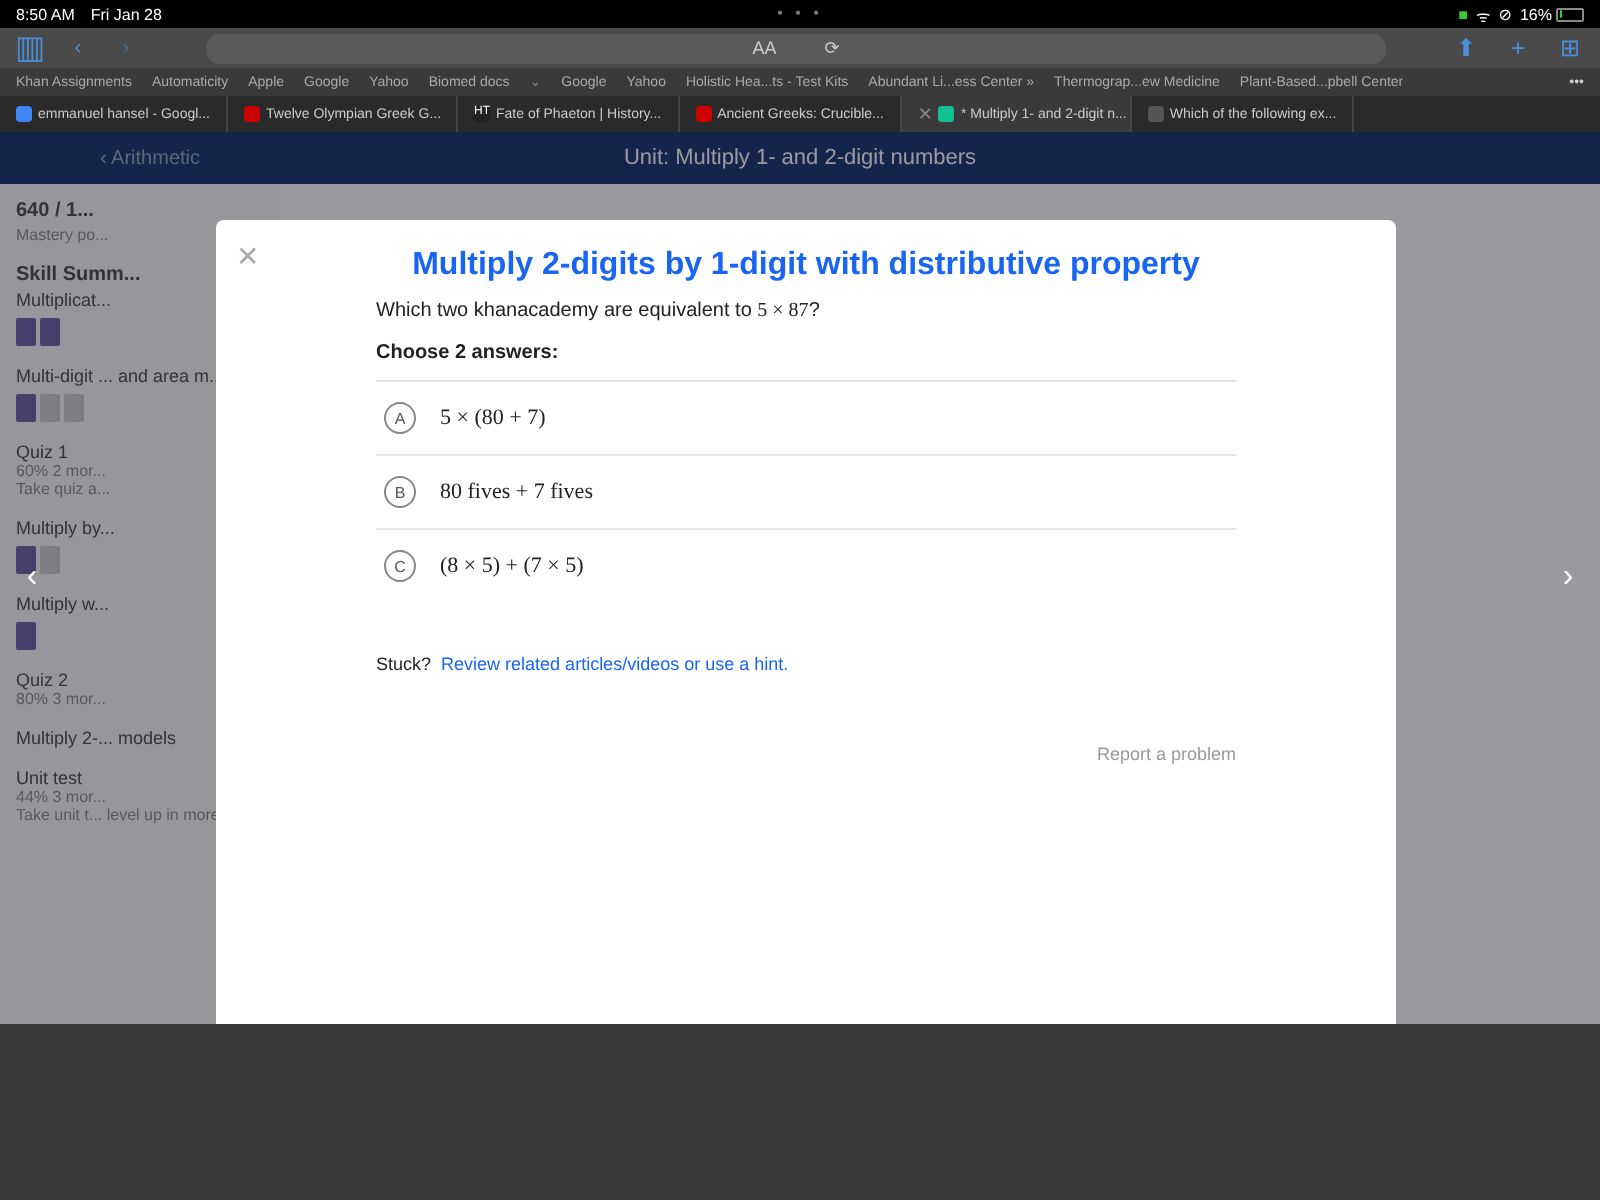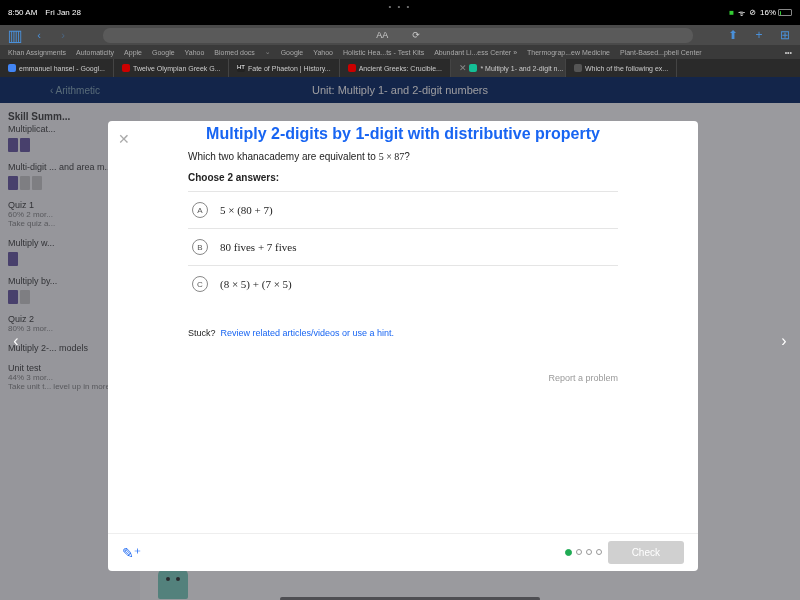--- a/index.html
+++ b/index.html
@@ -1,18 +1,18 @@
 <!DOCTYPE html>
 <html><head>
 <meta charset="utf-8">
 <style>
 * { margin: 0; padding: 0; box-sizing: border-box; font-family: -apple-system, BlinkMacSystemFont, 'Helvetica Neue', sans-serif; }
 body { width: 800px; height: 600px; background: #3a3a3a; overflow: hidden; position: relative; }
 
-.status-bar { height: 25px; background: #000; color: #fff; display: flex; justify-content: space-between; align-items: center; padding: 0 8px; font-size: 8px; }
+.status-bar { height: 14px; background: #000; color: #fff; display: flex; justify-content: space-between; align-items: center; padding: 0 8px; font-size: 8px; }
 .status-left { display: flex; gap: 8px; }
 .status-right { display: flex; gap: 4px; align-items: center; }
 .battery { display: inline-flex; align-items: center; gap: 2px; }
 .battery-icon { width: 14px; height: 7px; border: 0.5px solid #888; border-radius: 1px; position: relative; }
 .battery-fill { position: absolute; left: 0.5px; top: 0.5px; bottom: 0.5px; width: 15%; background: #3c3; border-radius: 0.5px; }
 
 .browser-chrome { height: 20px; background: #4a4a4a; display: flex; align-items: center; padding: 0 8px; gap: 10px; }
 .browser-btn { width: 14px; height: 14px; display: flex; align-items: center; justify-content: center; }
 .chevron { font-size: 11px; color: #4a90d9; }
 .addr-bar { flex: 1; background: #5a5a5a; height: 15px; border-radius: 7px; display: flex; align-items: center; justify-content: center; gap: 24px; color: #ccc; font-size: 9px; margin: 0 23px; }
@@ -20,21 +20,21 @@
 .toolbar-icon { width: 14px; height: 14px; color: #4a90d9; font-size: 12px; display: flex; align-items: center; justify-content: center; }
 
 .bookmarks-bar { height: 14px; background: #3a3a3a; display: flex; align-items: center; padding: 0 8px; gap: 10px; font-size: 7px; color: #aaa; overflow: hidden; white-space: nowrap; }
 .bookmark { cursor: pointer; }
 
 .tabs-bar { height: 18px; background: #2a2a2a; display: flex; align-items: stretch; padding: 0; font-size: 7px; color: #ccc; }
 .tab { display: flex; align-items: center; gap: 3px; padding: 0 8px; border-right: 1px solid #444; max-width: 115px; overflow: hidden; white-space: nowrap; text-overflow: ellipsis; cursor: pointer; }
 .tab.active { background: #3a3a3a; }
 .tab-favicon { width: 8px; height: 8px; border-radius: 2px; flex-shrink: 0; }
 
-.page-content { position: relative; height: 528px; background: #999; overflow: hidden; }
+.page-content { position: relative; height: 446px; background: #999; overflow: hidden; }
 .page-dim { position: absolute; inset: 0; background: rgba(30,30,40,0.45); }
 
 .ka-header { height: 26px; background: #0a2a66; color: #fff; display: flex; align-items: center; justify-content: center; font-size: 11px; position: relative; }
 .ka-back { position: absolute; left: 50px; font-size: 10px; color: #8ab; }
 
 .ka-body { display: flex; height: 508px; background: #f7f8fa; }
 .ka-sidebar { width: 140px; padding: 8px; font-size: 9px; color: #444; }
 .ka-main { flex: 1; background: #fff; }
 .sidebar-section { margin-bottom: 10px; }
 .sidebar-title { font-weight: 600; font-size: 10px; margin-bottom: 2px; }
@@ -42,21 +42,21 @@
 .skill-blocks { display: flex; gap: 2px; margin-top: 4px; }
 .skill-block { width: 10px; height: 14px; background: #6b5ca5; border-radius: 1px; }
 .skill-block.gray { background: #ccc; }
 
 .nav-arrow { position: absolute; top: 50%; transform: translateY(-50%); width: 24px; height: 24px; color: #fff; font-size: 16px; display: flex; align-items: center; justify-content: center; cursor: pointer; z-index: 5; }
 .nav-arrow.left { left: 4px; }
 .nav-arrow.right { right: 4px; }
 
 .modal { position: absolute; left: 108px; top: 44px; width: 590px; height: 450px; background: #fff; border-radius: 4px; z-index: 10; display: flex; flex-direction: column; }
 .modal-close { position: absolute; left: 10px; top: 10px; font-size: 14px; color: #aaa; cursor: pointer; }
-.modal-title { text-align: center; font-size: 16px; font-weight: 600; color: #1865f2; padding: 4px 0 8px; }
+.modal-title { text-align: center; font-size: 16px; font-weight: 600; color: #1865f2; padding: 14px 0 8px; }
 .modal-body { flex: 1; padding: 0 80px; font-size: 10px; color: #222; }
 .prompt { margin-bottom: 10px; }
 .instruction { font-weight: 600; margin-bottom: 8px; }
 .answer-row { display: flex; align-items: center; gap: 12px; padding: 10px 4px; border-top: 1px solid #e5e5e5; }
 .answer-row:last-of-type { border-bottom: 1px solid #e5e5e5; }
 .answer-letter { width: 16px; height: 16px; border: 1px solid #888; border-radius: 50%; display: flex; align-items: center; justify-content: center; font-size: 8px; color: #555; flex-shrink: 0; }
 .answer-text { font-family: 'Times New Roman', serif; font-size: 11px; }
 .stuck-row { margin-top: 26px; display: flex; justify-content: space-between; font-size: 9px; }
 .stuck-link { color: #1865f2; text-align: right; }
 .report-link { color: #999; margin-top: 45px; }
@@ -157,20 +157,24 @@
     </div>
 </div>
 
 <div class="page-content">
   <div class="ka-header">
     <span class="ka-back">‹ Arithmetic</span>
     <span>Unit: Multiply 1- and 2-digit numbers</span>
   </div>
   <div class="ka-body">
     <div class="ka-sidebar">
+      <div class="sidebar-section">
+        <div class="sidebar-title">640 / 1...</div>
+        <div class="sidebar-sub">Mastery po...</div>
+      </div>
       <div class="sidebar-section sidebar-title">Skill Summ...</div>
       <div class="sidebar-section">
         <div>Multiplicat...</div>
         <div class="skill-blocks">
             <span class="skill-block"></span>
             <span class="skill-block"></span>
           </div>
       </div>
       <div class="sidebar-section">
         <div>Multi-digit ... and area m...</div>
@@ -179,30 +183,30 @@
             <span class="skill-block gray"></span>
             <span class="skill-block gray"></span>
           </div>
       </div>
       <div class="sidebar-section">
         <div>Quiz 1</div>
         <div class="sidebar-sub">60% 2 mor...</div>
         <div class="sidebar-sub">Take quiz a...</div>
       </div>
       <div class="sidebar-section">
+        <div>Multiply by...</div>
+        <div class="skill-blocks">
+            <span class="skill-block"></span>
+            <span class="skill-block gray"></span>
+          </div>
+      </div>
+      <div class="sidebar-section">
         <div>Multiply w...</div>
         <div class="skill-blocks">
             <span class="skill-block"></span>
-          </div>
-      </div>
-      <div class="sidebar-section">
-        <div>Multiply by...</div>
-        <div class="skill-blocks">
-            <span class="skill-block"></span>
-            <span class="skill-block gray"></span>
           </div>
       </div>
       <div class="sidebar-section">
         <div>Quiz 2</div>
         <div class="sidebar-sub">80% 3 mor...</div>
       </div>
       <div class="sidebar-section">
         <div>Multiply 2-... models</div>
       </div>
       <div class="sidebar-section">

